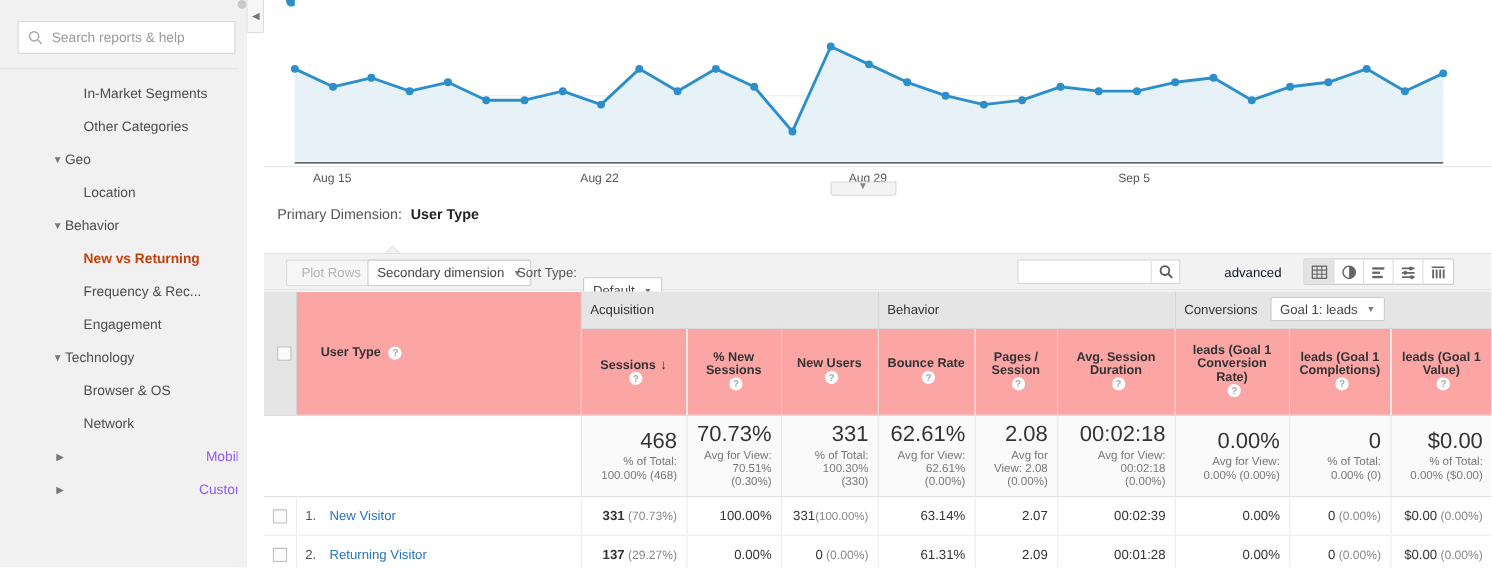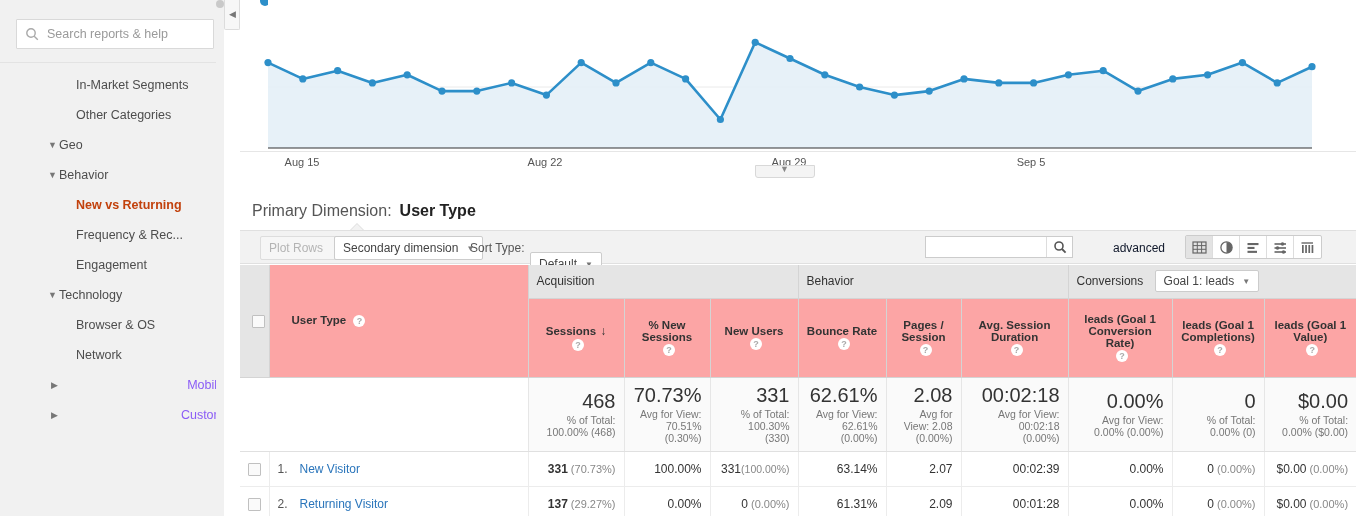--- a/index.html
+++ b/index.html
@@ -133,22 +133,22 @@
     border-radius: 0 0 3px 3px;
     cursor: pointer;
   }
   #chart-toggle .glyph {
     position: absolute; left: 24px; top: -2px;
     font-size: 9px; color: #888;
   }
 
   
   #primary-dim {
-    position: absolute; left: 12px; top: 202px;
-    font-size: 16px; color: #555;
+    position: absolute; left: 12px; top: 187px;
+    font-size: 13px; color: #555;
   }
   #primary-dim .pd-label { color: #555; }
   #primary-dim .pd-value {
     color: #222; font-weight: bold; margin-left: 8px;
   }
   #pd-notch {
     position: absolute; left: 110px; top: 224px;
     width: 0; height: 0;
     border-left: 7px solid transparent;
     border-right: 7px solid transparent;
@@ -181,21 +181,21 @@
     cursor: pointer;
     white-space: nowrap;
   }
   .tb-btn.disabled { color: #b4b4b4; background: #f6f6f6; border-color: #ddd; cursor: default; }
   .tb-caret {
     display: inline-block;
     margin-left: 8px;
     font-size: 8px; color: #777;
     vertical-align: middle;
   }
-  #plot-rows { left: 20px; top: 5px; width: 82px; }
+  #plot-rows { left: 20px; top: 5px; width: 82px; text-align: center; }
   #secondary-dim { left: 94px; top: 5px; }
   #sort-type-label {
     position: absolute; left: 230px; top: 5px;
     line-height: 24px; font-size: 12px; color: #555;
   }
   #sort-type { left: 290px; top: 21px; }
 
   #search-box {
     position: absolute; left: 685px; top: 5px;
     width: 148px; height: 22px;
@@ -336,20 +336,21 @@
           <line x1="9.2" y1="9.2" x2="12.8" y2="12.8" stroke="#a9a9a9" stroke-width="1.4"></line>
         </svg>
       </span>
       <input id="search-input" type="text" placeholder="Search reports &amp; help" style="">
     </div>
     <div id="sidebar-sep"></div>
     <div id="nav">
         <div class="nav-item lvl-leaf"><span>In-Market Segments</span></div>
         <div class="nav-item lvl-leaf"><span>Other Categories</span></div>
         <div class="nav-item lvl-group"><span class="caret open"></span><span>Geo</span></div>
+        <div class="nav-item lvl-leaf"><span>Location</span></div>
         <div class="nav-item lvl-group"><span class="caret open"></span><span>Behavior</span></div>
         <div class="nav-item lvl-leaf active"><span>New vs Returning</span></div>
         <div class="nav-item lvl-leaf"><span>Frequency &amp; Rec...</span></div>
         <div class="nav-item lvl-leaf"><span>Engagement</span></div>
         <div class="nav-item lvl-group"><span class="caret open"></span><span>Technology</span></div>
         <div class="nav-item lvl-leaf"><span>Browser &amp; OS</span></div>
         <div class="nav-item lvl-leaf"><span>Network</span></div>
         <div class="nav-item lvl-top"><span class="caret closed"></span><span>Mobile</span></div>
         <div class="nav-item lvl-top"><span class="caret closed"></span><span>Custom</span></div>
       </div>

